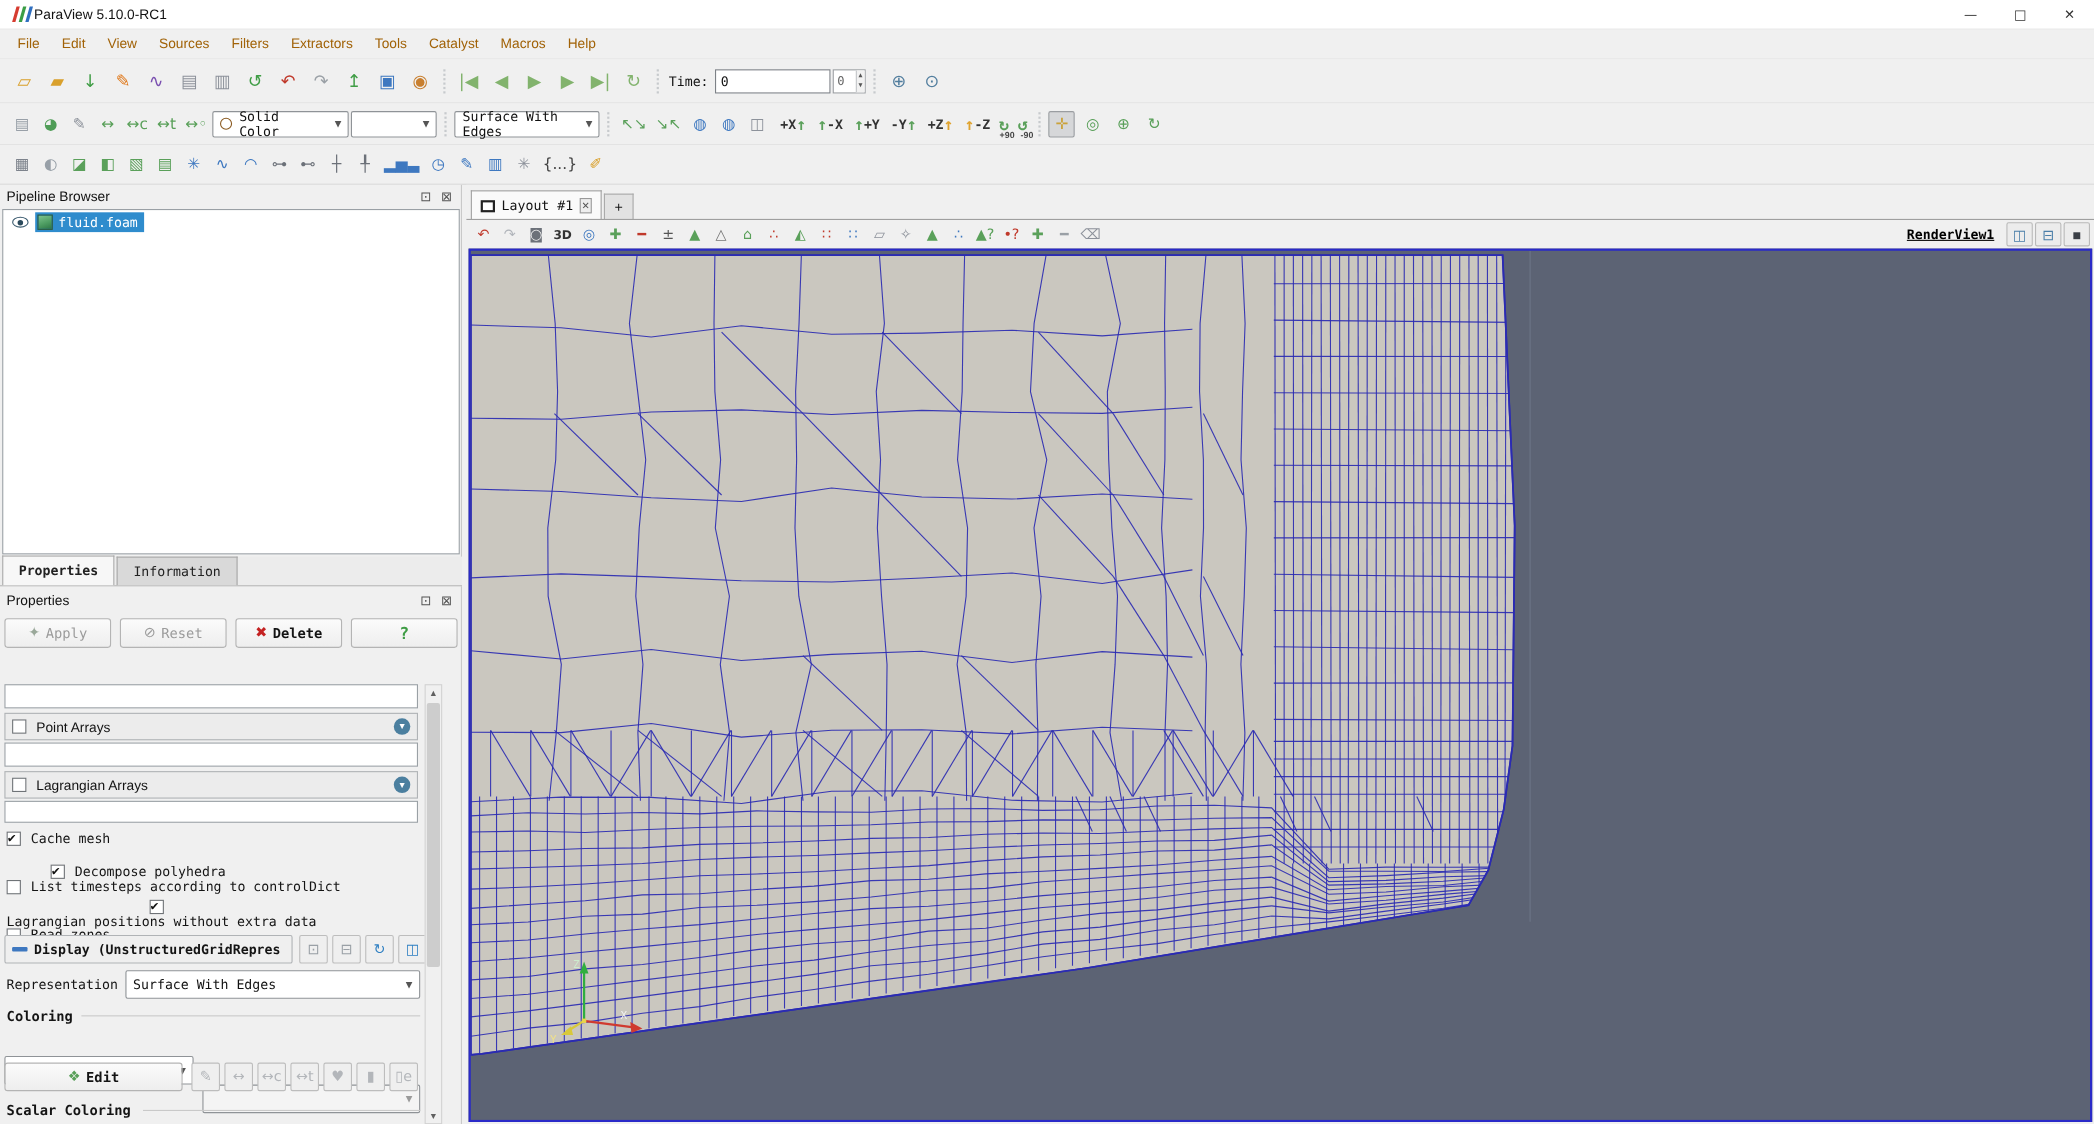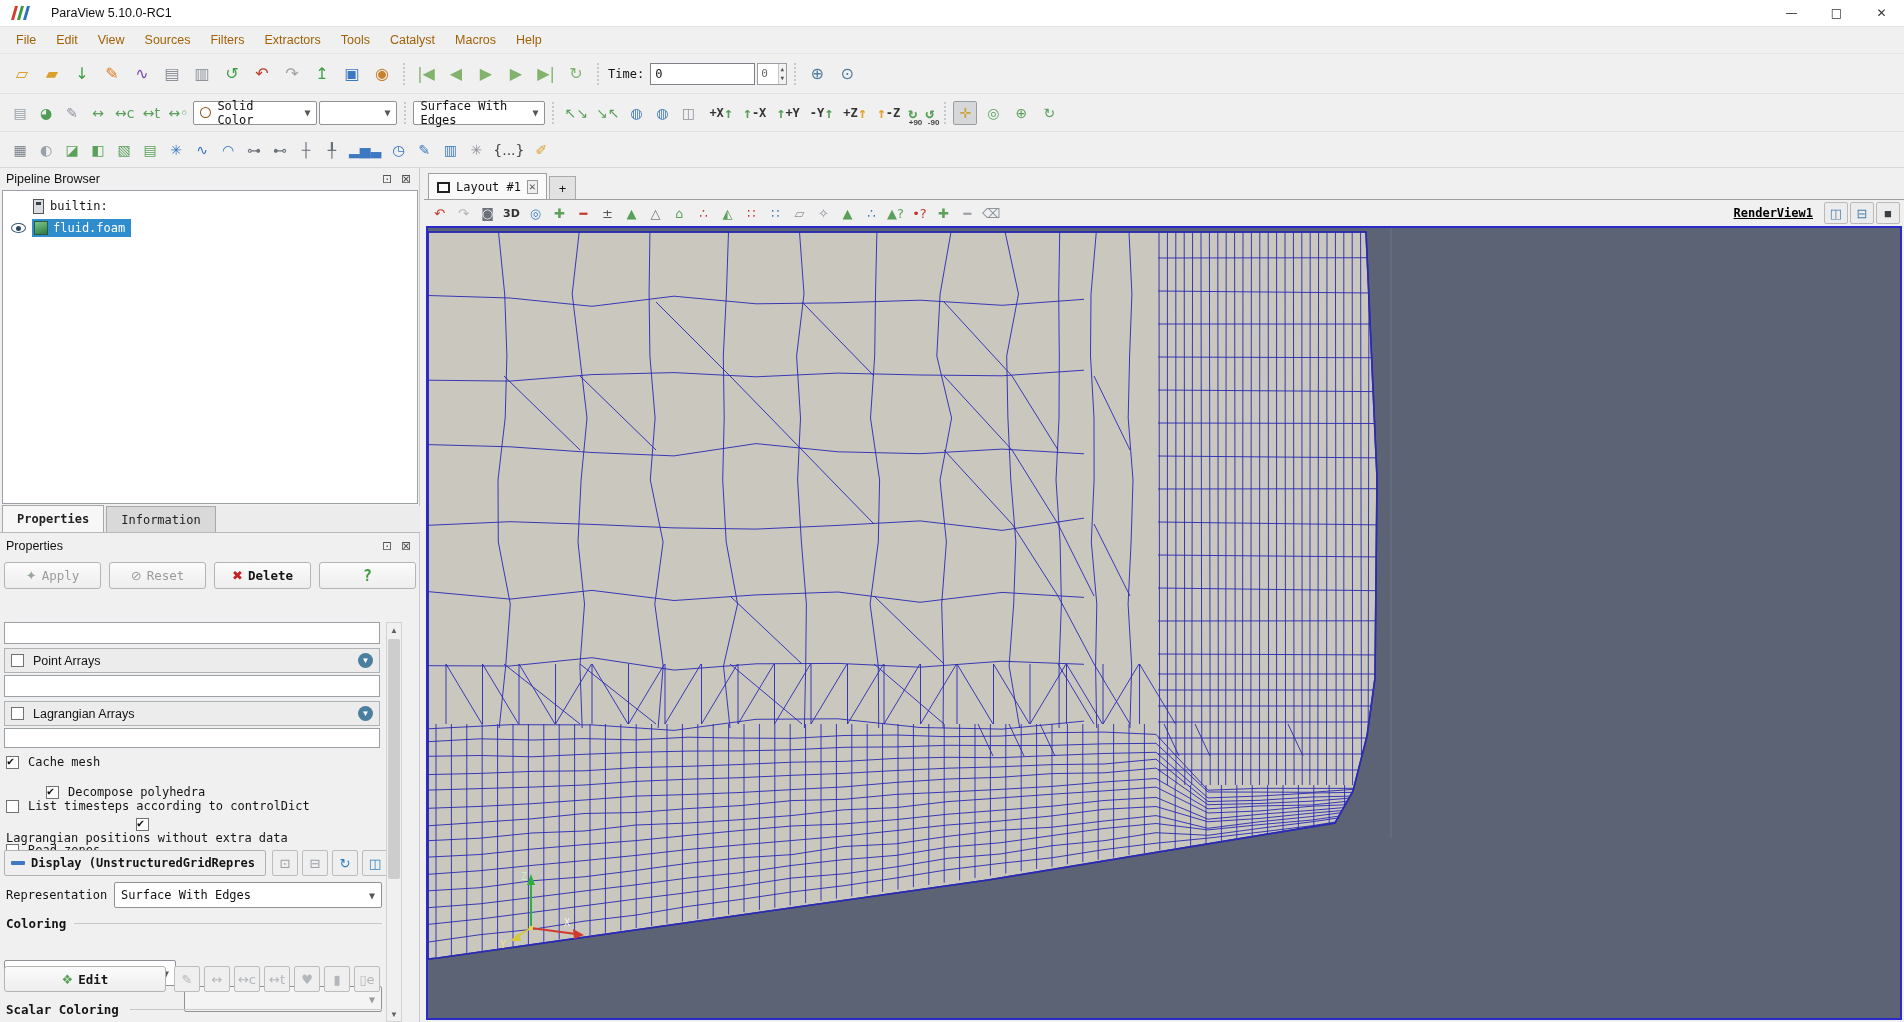--- a/index.html
+++ b/index.html
@@ -1,21 +1,21 @@
 <!DOCTYPE html>
 <html><head>
 <meta charset="utf-8">
 <style>
 *{box-sizing:border-box;margin:0;padding:0}
 html,body{background:#666}
 #app{position:relative;width:1904px;height:1022px;background:#f0f0f0;font-family:"Liberation Sans",sans-serif;font-size:12px;color:#141414;overflow:hidden}
 .abs{position:absolute}
 
 #titlebar{position:absolute;top:0;left:0;width:1904px;height:27px;background:#fff;border-bottom:1px solid #e3e3e3;display:flex;align-items:center}
-#title-text{margin-left:20px;font-size:12.5px;color:#111}
+#title-text{margin-left:0;font-size:12.5px;color:#111}
 .winbtn{width:45px;height:26px;display:flex;align-items:center;justify-content:center;font-size:12px;color:#333;font-family:"DejaVu Sans",sans-serif}
 #winbtns{margin-left:auto;display:flex}
 
 #menubar{position:absolute;top:27px;left:0;width:1904px;height:27px;background:#f0f0f0;display:flex;align-items:center;padding-left:6px;border-bottom:1px solid #e6e6e6}
 .menu-item{padding:5px 10px;font-size:12.5px;color:#a16207}
 
 .toolbar{position:absolute;left:0;width:1904px;background:#f0f0f0;display:flex;align-items:center;padding-left:8px;gap:2px}
 #tb1{top:54px;height:40px;border-bottom:1px solid #e2e2e2}
 #tb2{top:94px;height:38px;border-bottom:1px solid #e2e2e2}
 #tb3{top:132px;height:36px;border-bottom:1px solid #d8d8d8}
@@ -383,25 +383,20 @@
 
   <div id="leftpanel">
     <div class="dockhdr" style="top:0">
       <span>Pipeline Browser</span>
       <span class="dockbtns">
         <span class="dockbtn">⊡</span>
         <span class="dockbtn">⊠</span>
       </span>
     </div>
     <div id="tree">
-      <div class="treerow" style="margin-top:4px">
-        <span style="width:30px"></span>
-        <span class="servericon"></span>
-        <span>builtin:</span>
-      </div>
       <div class="treerow">
         <span class="eye"></span>
         <span class="selrow">
           <span class="cubeicon"></span>
           <span>fluid.foam</span>
         </span>
       </div>
     </div>
 
     <div id="paneltabs">

